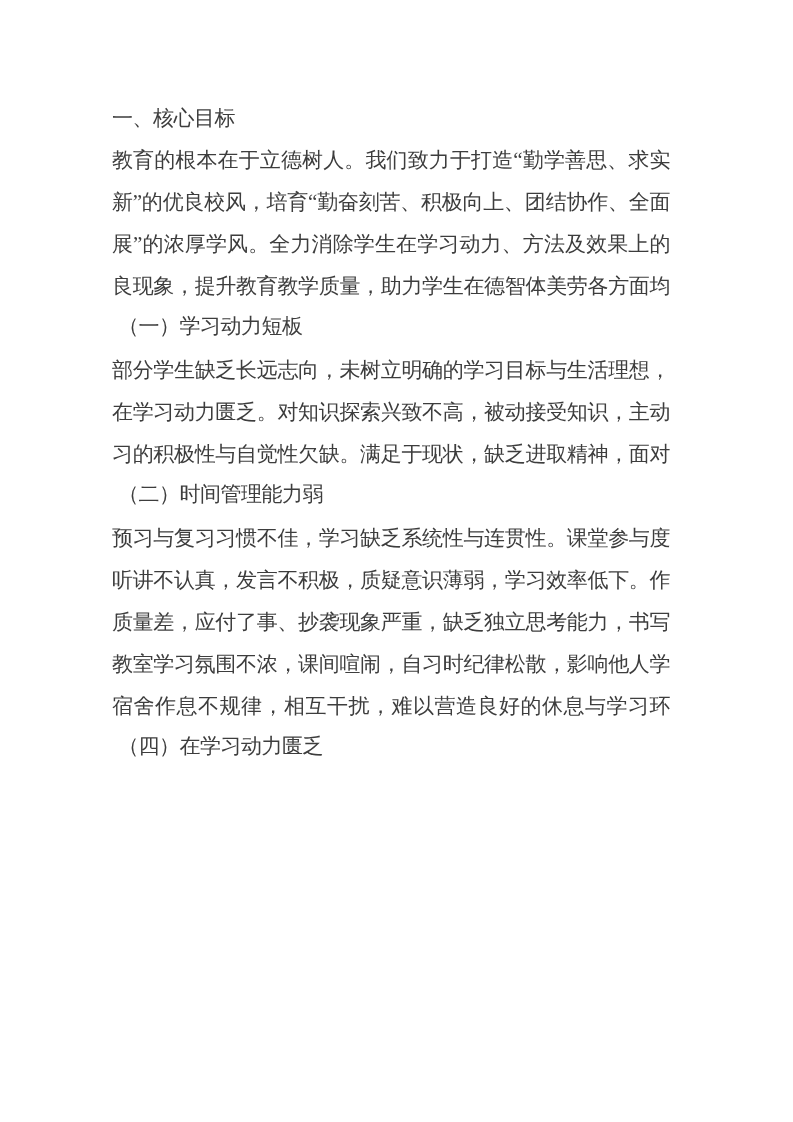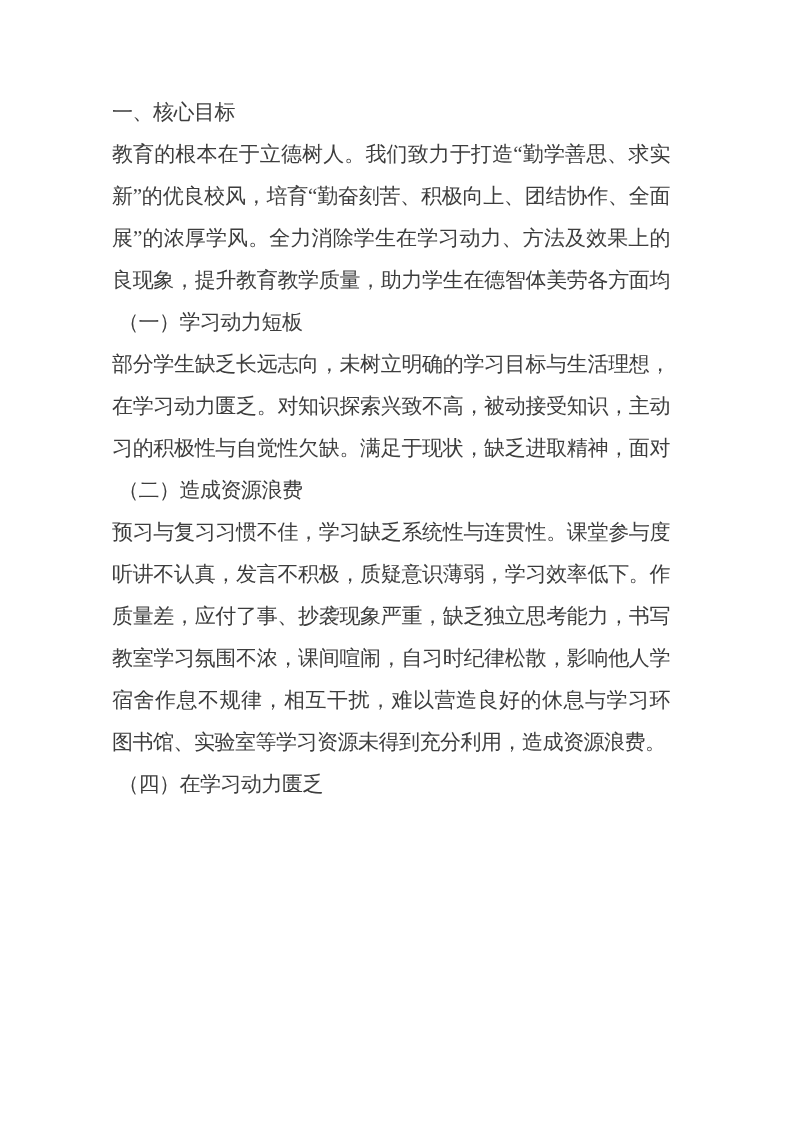--- a/index.html
+++ b/index.html
@@ -10,40 +10,41 @@
   .page {
     position: relative;
     width: 793px;
     height: 1122px;
     background: #ffffff;
     overflow: hidden;
   }
   .doc {
     position: absolute;
     left: 112px;
-    top: 91px;
+    top: 97px;
     width: 558px;
     color: #3d3d3d;
     font-family: "Liberation Serif", "DejaVu Serif", serif;
     font-size: 21px;
     letter-spacing: -0.5px;
   }
   .line {
     height: 42px;
     line-height: 42px;
     overflow: hidden;
     white-space: nowrap;
   }
   .line.j {
     text-align: justify;
     text-align-last: justify;
     white-space: normal;
   }
   .line.h2 {
     padding-left: 6px;
+    font-family: Liberation Mono, monospace;
   }
 </style>
 </head>
 <body>
 
 <div class="page">
   <div class="doc">
 
     <div class="line h1">一、核心目标</div>
 
@@ -52,27 +53,26 @@
     <div class="line j">展”的浓厚学风。全力消除学生在学习动力、方法及效果上的不</div>
     <div class="line j">良现象，提升教育教学质量，助力学生在德智体美劳各方面均衡</div>
 
 
     <div class="line h2">（一）学习动力短板</div>
 
     <div class="line j">部分学生缺乏长远志向，未树立明确的学习目标与生活理想，内</div>
     <div class="line j">在学习动力匮乏。对知识探索兴致不高，被动接受知识，主动学</div>
     <div class="line j">习的积极性与自觉性欠缺。满足于现状，缺乏进取精神，面对困</div>
 
-    <div class="line h2">（二）造成资源浪费</div>
+    <div class="line h2">（二）时间管理能力弱</div>
 
     <div class="line j">预习与复习习惯不佳，学习缺乏系统性与连贯性。课堂参与度低，</div>
     <div class="line j">听讲不认真，发言不积极，质疑意识薄弱，学习效率低下。作业</div>
     <div class="line j">质量差，应付了事、抄袭现象严重，缺乏独立思考能力，书写潦</div>
 
 
     <div class="line j">教室学习氛围不浓，课间喧闹，自习时纪律松散，影响他人学习。</div>
     <div class="line j">宿舍作息不规律，相互干扰，难以营造良好的休息与学习环境。</div>
-    <div class="line">图书馆、实验室等学习资源未得到充分利用，造成资源浪费。</div>
 
     <div class="line h2">（四）在学习动力匮乏</div>
 
   </div>
 </div>
 
 </body></html>

